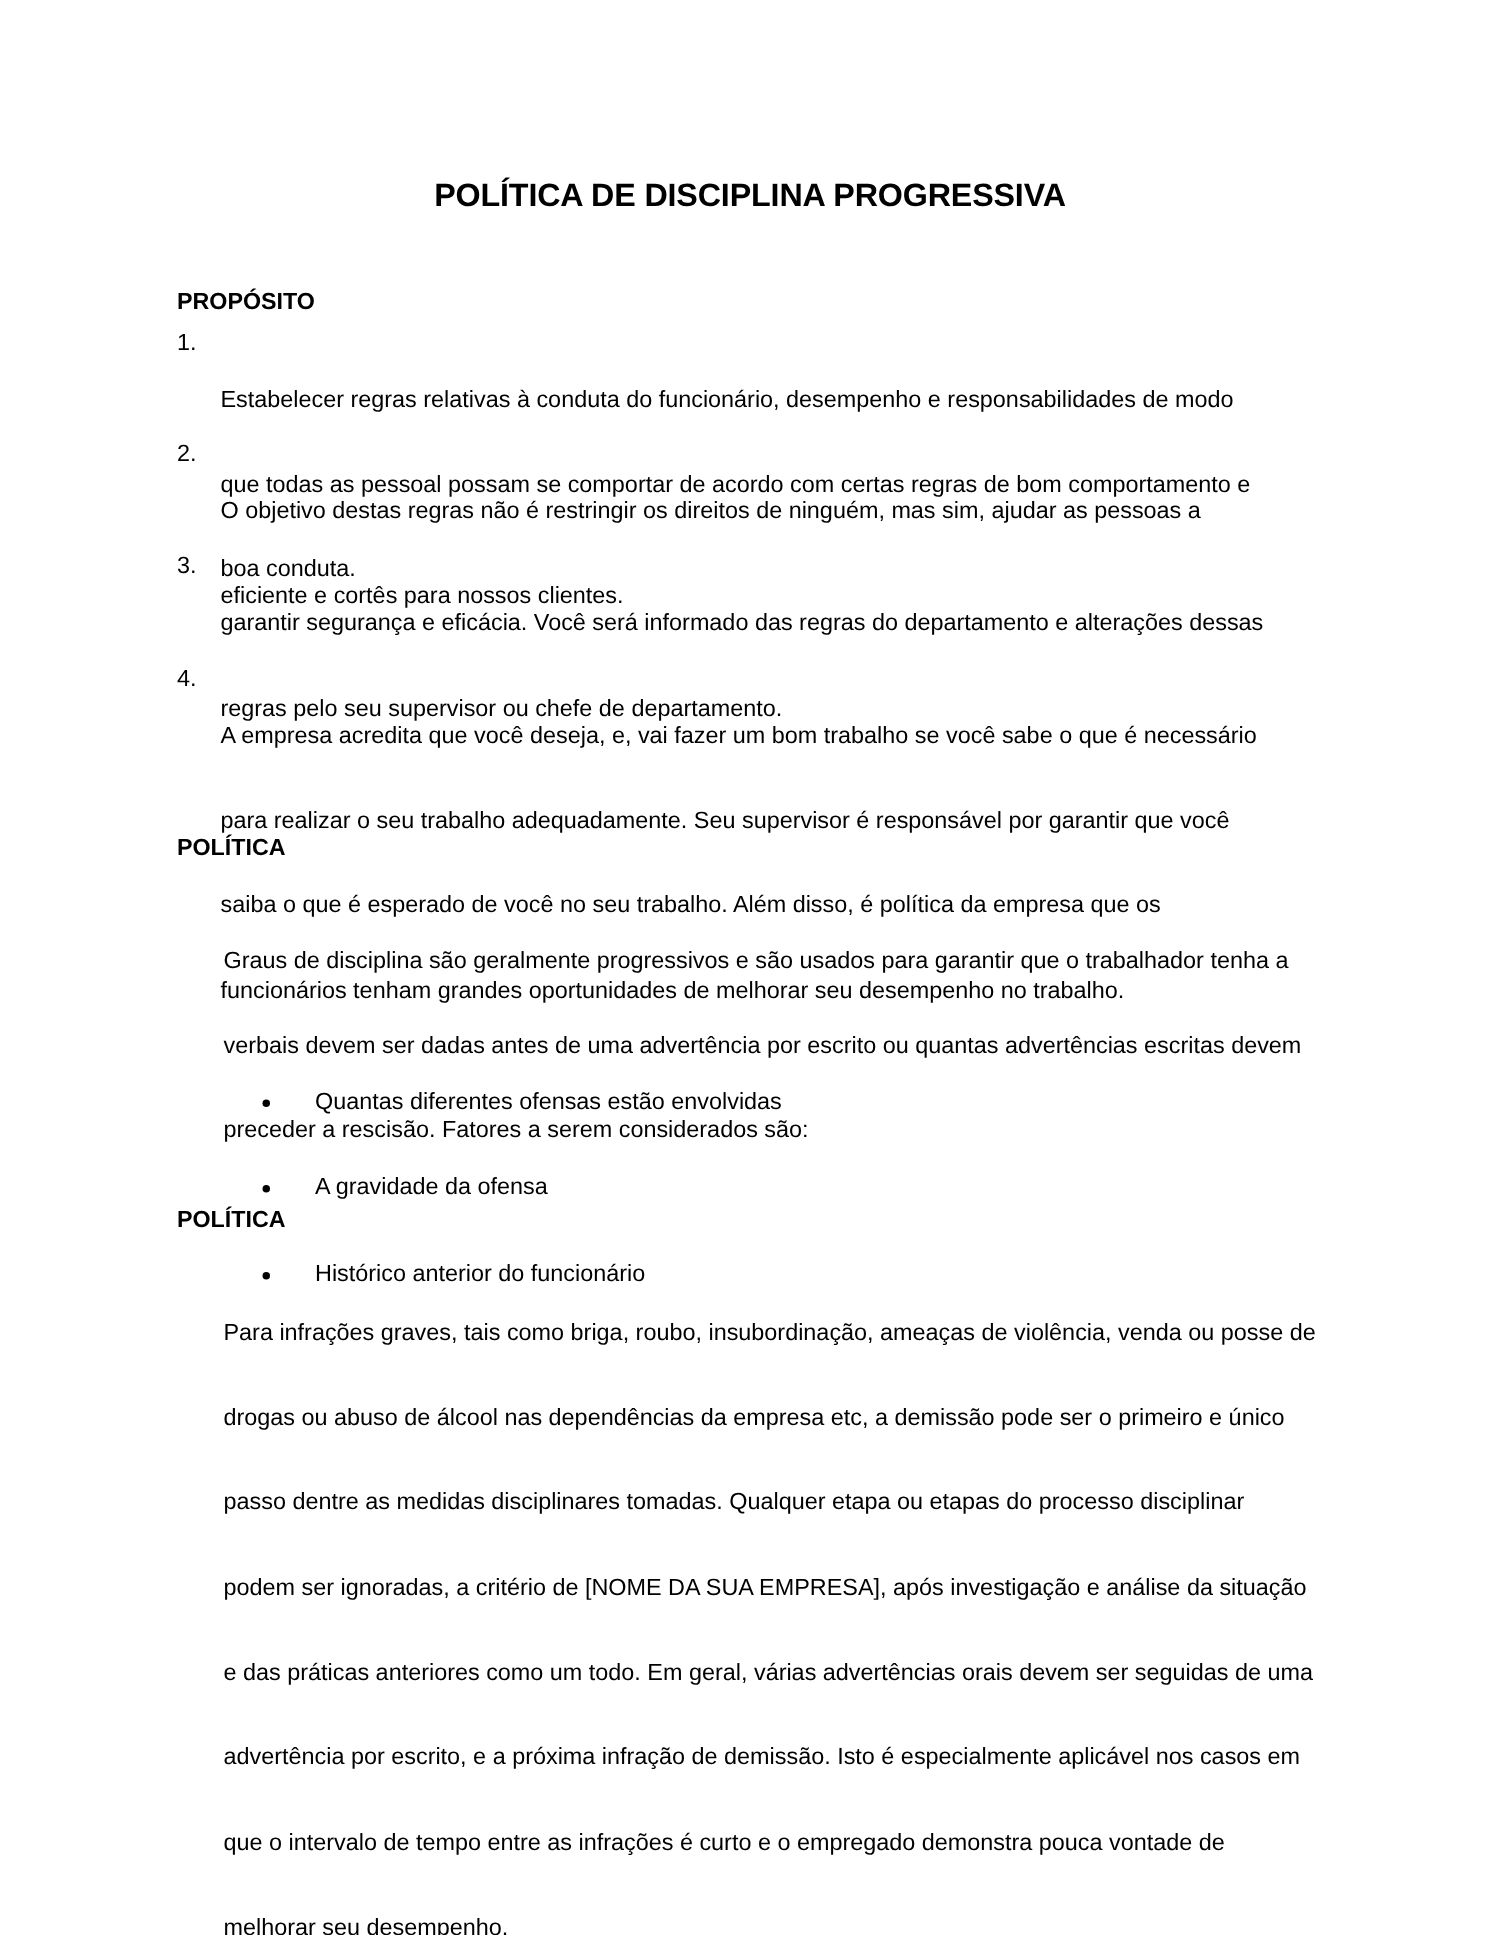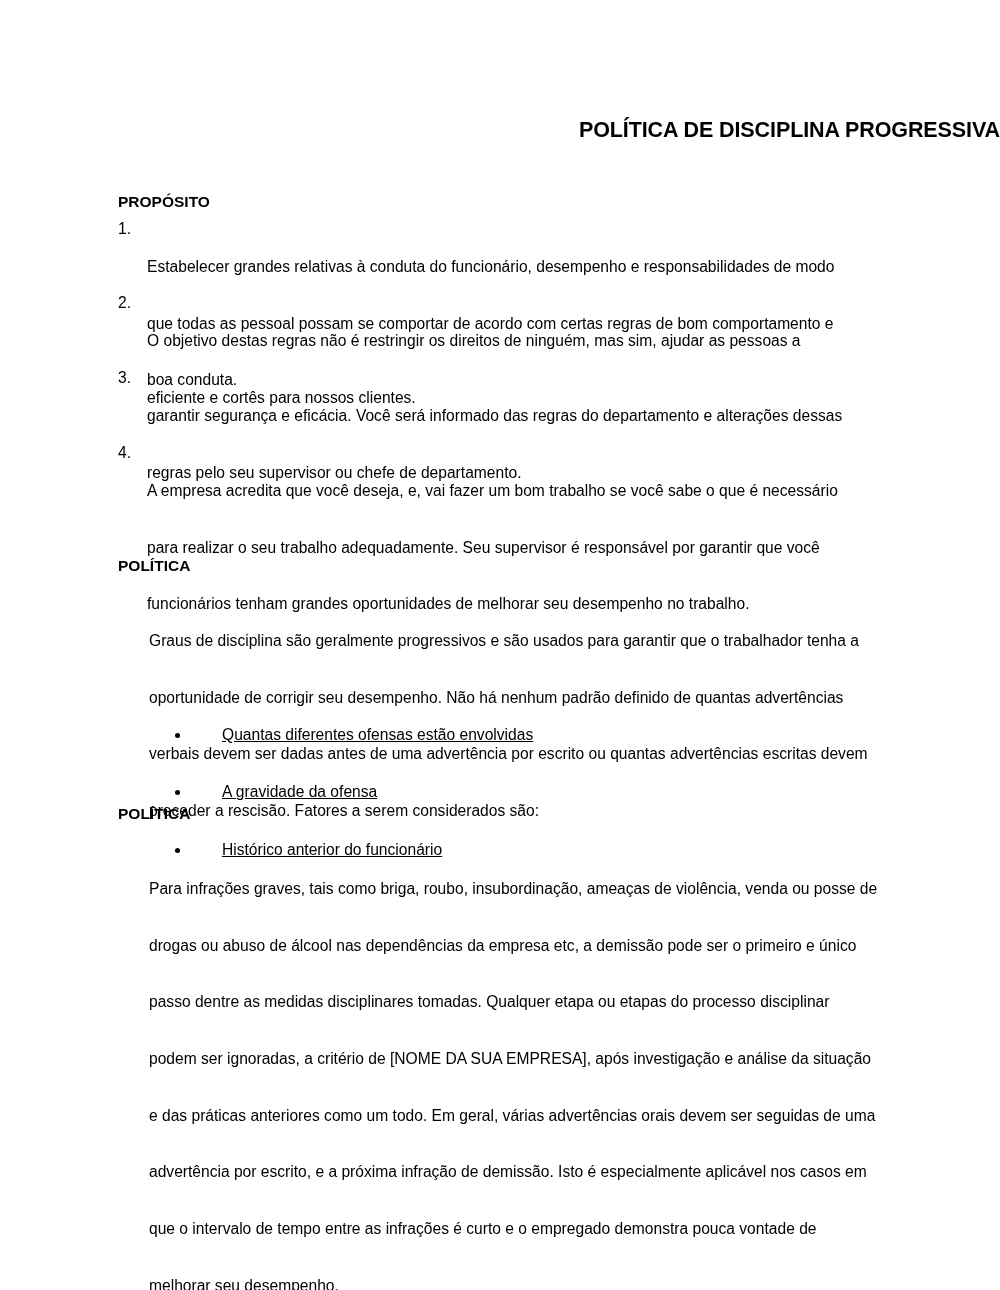--- a/index.html
+++ b/index.html
@@ -3,52 +3,52 @@
   <meta charset="utf-8">
   <style>
     html, body { margin: 0; padding: 0; background: #ffffff; }
     body {
       width: 1000px; height: 1290px; position: relative; overflow: hidden;
       font-family: "Liberation Sans", sans-serif; color: #000000;
     }
     .page { position: absolute; left: 0; top: 0; width: 1000px; height: 1290px; }
     .title {
       position: absolute; left: 0; width: 1000px; top: 117px;
-      text-align: right; font-weight: bold; font-size: 21.5px; line-height: 26px;
+      text-align: center; font-weight: bold; font-size: 21.5px; line-height: 26px;
       letter-spacing: -0.1px;
     }
     .heading {
       position: absolute; left: 118px; font-weight: bold; font-size: 15.5px; line-height: 19px;
     }
     .txt { font-size: 15.6px; line-height: 18.9px; white-space: pre; }
     .num-item { position: absolute; left: 118px; width: 780px; }
     .num-item .num { position: absolute; left: 0; top: 0; }
     .num-item .body { position: absolute; left: 29px; top: 0; }
     .para { position: absolute; left: 118px; width: 780px; margin-left: 31px; }
     .bullets { position: absolute; left: 118px; width: 780px; }
     .bullet { position: relative; height: 19.8px; }
     .bullet .dot {
       position: absolute; left: 57px; top: 7px; width: 5px; height: 5px;
       border-radius: 50%; background: #000;
     }
-    .bullet .label { position: absolute; left: 104px; top: 0; text-decoration: underline; }
+    .bullet .label { position: absolute; left: 92px; top: 0; }
   </style>
 </head>
 <body>
 
 <div class="page">
 
   <div class="title">POLÍTICA DE DISCIPLINA PROGRESSIVA</div>
 
   <div class="heading" style="top:192px;">PROPÓSITO</div>
 
   <div class="num-item txt" style="top:220px;">
     <span class="num">1.</span>
     <div class="body">
-      <div>Estabelecer grandes relativas à conduta do funcionário, desempenho e responsabilidades de modo</div>
+      <div>Estabelecer regras relativas à conduta do funcionário, desempenho e responsabilidades de modo</div>
       <div>que todas as pessoal possam se comportar de acordo com certas regras de bom comportamento e</div>
       <div>boa conduta.</div>
     </div>
   </div>
 
   <div class="num-item txt" style="top:294px;">
     <span class="num">2.</span>
     <div class="body">
       <div>O objetivo destas regras não é restringir os direitos de ninguém, mas sim, ajudar as pessoas a</div>
       <div>eficiente e cortês para nossos clientes.</div>
@@ -61,29 +61,29 @@
       <div>garantir segurança e eficácia. Você será informado das regras do departamento e alterações dessas</div>
       <div>regras pelo seu supervisor ou chefe de departamento.</div>
     </div>
   </div>
 
   <div class="num-item txt" style="top:444px;">
     <span class="num">4.</span>
     <div class="body">
       <div>A empresa acredita que você deseja, e, vai fazer um bom trabalho se você sabe o que é necessário</div>
       <div>para realizar o seu trabalho adequadamente. Seu supervisor é responsável por garantir que você</div>
+      <div>saiba o que é esperado de você no seu trabalho. Além disso, é política da empresa que os</div>
       <div>funcionários tenham grandes oportunidades de melhorar seu desempenho no trabalho.</div>
     </div>
   </div>
 
   <div class="heading" style="top:556px;">POLÍTICA</div>
 
   <div class="para txt" style="top:594px;">
     <div>Graus de disciplina são geralmente progressivos e são usados para garantir que o trabalhador tenha a</div>
-    <div>oportunidade de corrigir seu desempenho. Não há nenhum padrão definido de quantas advertências</div>
     <div>verbais devem ser dadas antes de uma advertência por escrito ou quantas advertências escritas devem</div>
     <div>preceder a rescisão. Fatores a serem considerados são:</div>
   </div>
 
   <div class="bullets txt" style="top:688px;">
     <div class="bullet">
       <span class="dot"></span>
       <span class="label">Quantas diferentes ofensas estão envolvidas</span>
     </div>
     <div class="bullet">

